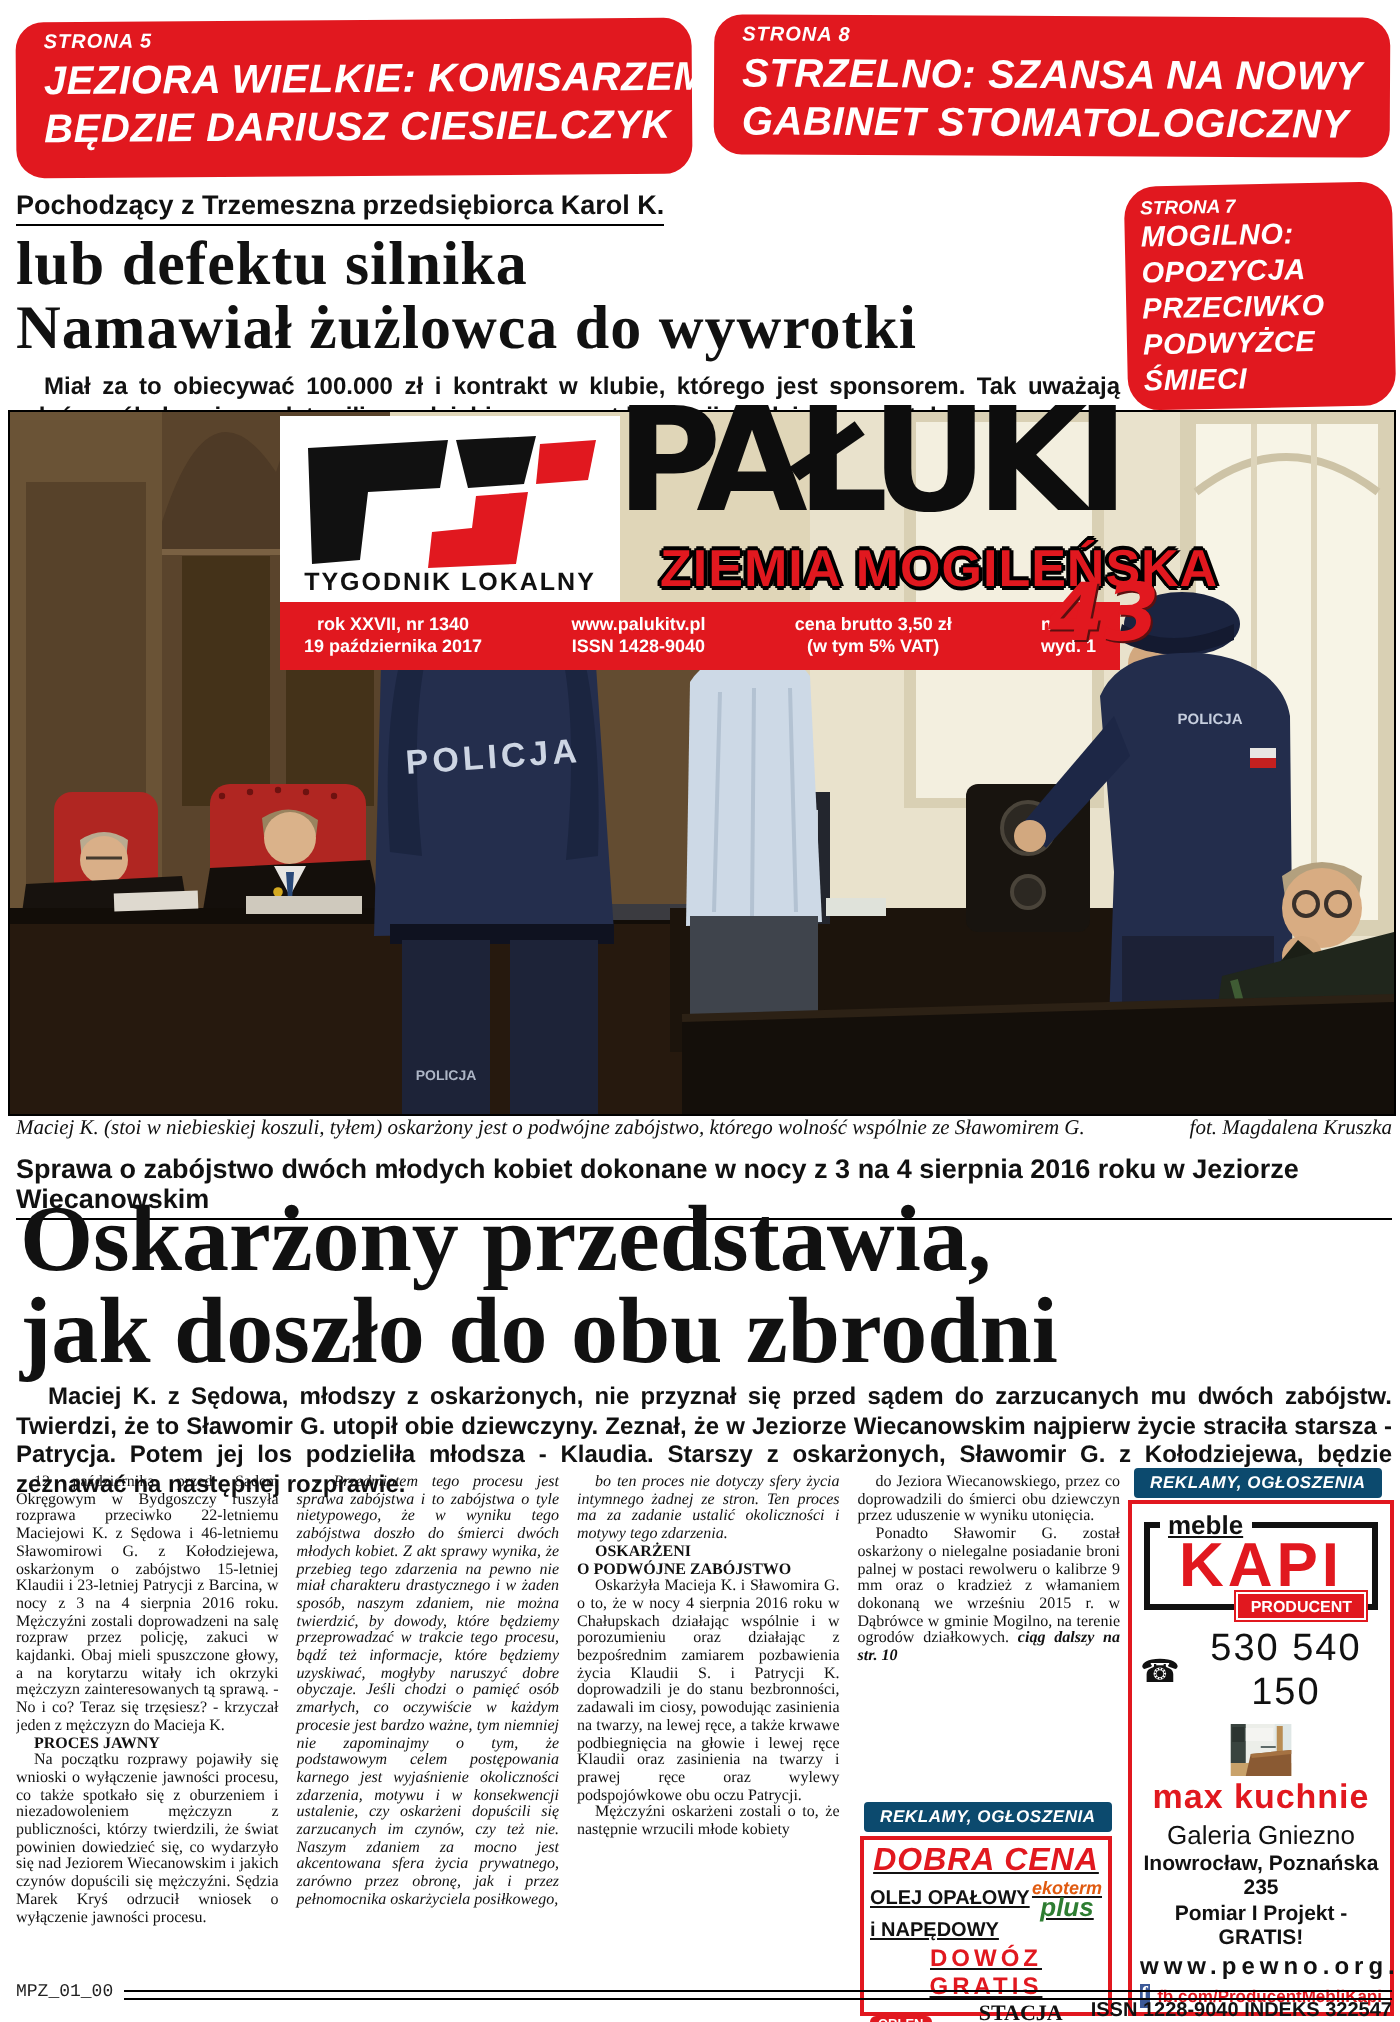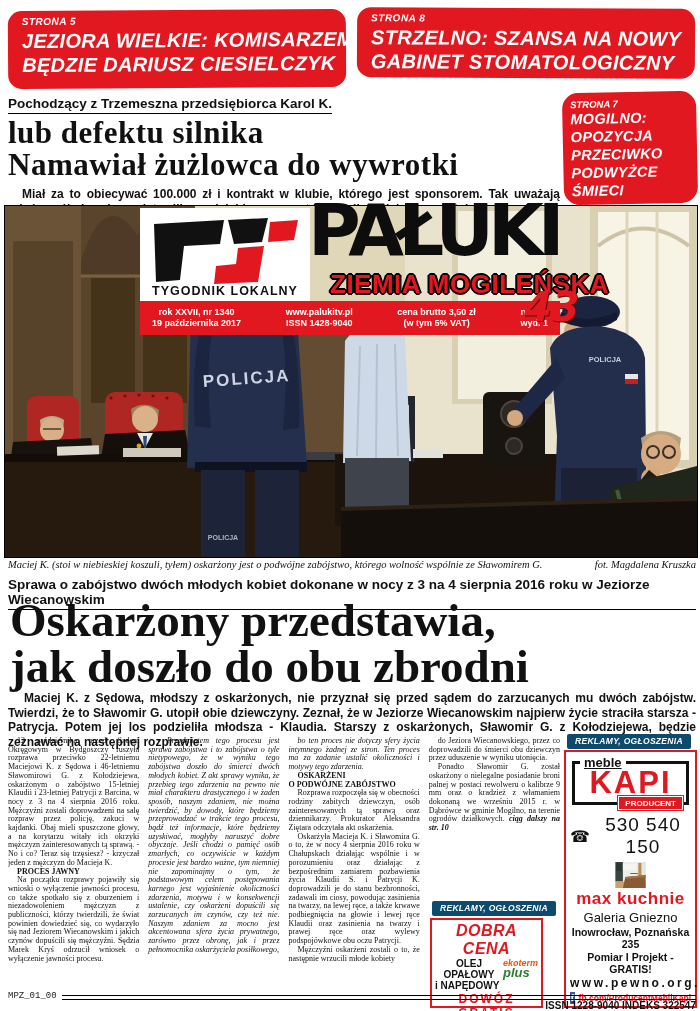--- a/index.html
+++ b/index.html
@@ -55,26 +55,26 @@
   .bodycol p.italic{font-style:italic;}
   .bodycol p.subhead{font-weight:bold;white-space:pre-line;text-indent:9px;}
   .bodycol .more{font-style:italic;font-weight:bold;}
   
   .adlabel{position:absolute;background:#0c4a6e;color:#fff;font:bold italic 8.5px "Liberation Sans",sans-serif;
            padding:2px 8px 3px;border-radius:2px;letter-spacing:.3px;z-index:3;}
   #adlabel-right{left:567px;top:734px;}
   #adlabel-col4{left:432px;top:901px;}
   .adbox{position:absolute;border:2px solid #e1181f;background:#fff;box-sizing:border-box;}
   
-  #ad-dc{left:430px;top:918px;width:113px;height:90px;padding:2px 3px;text-align:center;
-         font-family:"Liberation Sans",sans-serif;}
+  #ad-dc{left:430px;top:918px;width:126px;height:90px;padding:2px 3px;text-align:center;
+         font-family:"Liberation Sans",sans-serif;text-decoration:underline;}
   #ad-dc .t1{font:bold italic 16px "Liberation Sans",sans-serif;color:#e1181f;letter-spacing:.5px;}
   #ad-dc .row{display:flex;justify-content:space-between;align-items:center;}
   #ad-dc .t2{font:bold 10px "Liberation Sans",sans-serif;}
-  #ad-dc .eko{font:bold italic 9px "Liberation Sans",sans-serif;color:#e05a10;line-height:.9;text-align:left;}
+  #ad-dc .eko{font:bold italic 9px "Liberation Sans",sans-serif;color:#e05a10;line-height:.9;text-align:center;}
   #ad-dc .eko i{color:#2e7d32;font-size:13px;}
   #ad-dc .t3{font:bold 12px "Liberation Sans",sans-serif;color:#e1181f;letter-spacing:2px;margin:1px 0;}
   #ad-dc .orlenrow{display:flex;align-items:center;gap:4px;justify-content:center;}
   #ad-dc .orlen{background:#e1181f;color:#fff;font:bold 6.5px "Liberation Sans",sans-serif;
                 padding:1px 4px;border-radius:3px;}
   #ad-dc .t4{font:bold 11px "Liberation Serif",serif;}
   #ad-dc .t5{font:bold 12.5px "Liberation Sans",sans-serif;color:#e1181f;letter-spacing:.5px;}
   
   #ad-kapi{left:564px;top:750px;width:133px;height:258px;padding:4px 4px 2px;text-align:center;
            font-family:"Liberation Sans",sans-serif;display:flex;flex-direction:column;}
@@ -294,21 +294,20 @@
         <p class="seg subhead">PROCES JAWNY</p>
         <p class="seg normal">Na początku rozprawy pojawiły się wnioski o wyłączenie jawności procesu, co także spotkało się z oburzeniem i niezadowoleniem mężczyzn z publiczności, którzy twierdzili, że świat powinien dowiedzieć się, co wydarzyło się nad Jeziorem Wiecanowskim i jakich czynów dopuścili się mężczyźni. Sędzia Marek Kryś odrzucił wniosek o wyłączenie jawności procesu.</p>
       </div>
     <div class="bodycol">
         <p class="seg italic">- Przedmiotem tego procesu jest sprawa zabójstwa i to zabójstwa o tyle nietypowego, że w wyniku tego zabójstwa doszło do śmierci dwóch młodych kobiet. Z akt sprawy wynika, że przebieg tego zdarzenia na pewno nie miał charakteru drastycznego i w żaden sposób, naszym zdaniem, nie można twierdzić, by dowody, które będziemy przeprowadzać w trakcie tego procesu, bądź też informacje, które będziemy uzyskiwać, mogłyby naruszyć dobre obyczaje. Jeśli chodzi o pamięć osób zmarłych, co oczywiście w każdym procesie jest bardzo ważne, tym niemniej nie zapominajmy o tym, że podstawowym celem postępowania karnego jest wyjaśnienie okoliczności zdarzenia, motywu i w konsekwencji ustalenie, czy oskarżeni dopuścili się zarzucanych im czynów, czy też nie. Naszym zdaniem za mocno jest akcentowana sfera życia prywatnego, zarówno przez obronę, jak i przez pełnomocnika oskarżyciela posiłkowego,</p>
       </div>
     <div class="bodycol">
         <p class="seg italic">bo ten proces nie dotyczy sfery życia intymnego żadnej ze stron. Ten proces ma za zadanie ustalić okoliczności i motywy tego zdarzenia.</p>
         <p class="seg subhead">OSKARŻENI
 O PODWÓJNE ZABÓJSTWO</p>
-        <p class="seg normal">Rozprawa rozpoczęła się w obecności rodziny zabitych dziewczyn, osób zainteresowanych tą sprawą oraz dziennikarzy. Prokurator Aleksandra Ziętara odczytała akt oskarżenia.</p>
         <p class="seg normal">Oskarżyła Macieja K. i Sławomira G. o to, że w nocy 4 sierpnia 2016 roku w Chałupskach działając wspólnie i w porozumieniu oraz działając z bezpośrednim zamiarem pozbawienia życia Klaudii S. i Patrycji K. doprowadzili je do stanu bezbronności, zadawali im ciosy, powodując zasinienia na twarzy, na lewej ręce, a także krwawe podbiegnięcia na głowie i lewej ręce Klaudii oraz zasinienia na twarzy i prawej ręce oraz wylewy podspojówkowe obu oczu Patrycji.</p>
         <p class="seg normal">Mężczyźni oskarżeni zostali o to, że następnie wrzucili młode kobiety</p>
       </div>
     <div class="bodycol">
         <p class="seg normal">do Jeziora Wiecanowskiego, przez co doprowadzili do śmierci obu dziewczyn przez uduszenie w wyniku utonięcia.</p>
         <p class="seg normal">Ponadto Sławomir G. został oskarżony o nielegalne posiadanie broni palnej w postaci rewolweru o kalibrze 9 mm oraz o kradzież z włamaniem dokonaną we wrześniu 2015 r. w Dąbrówce w gminie Mogilno, na terenie ogrodów działkowych.<span class="more"> ciąg dalszy na str. 10</span></p>
       </div>
   </div>
 
   <span class="adlabel" id="adlabel-col4">REKLAMY, OGŁOSZENIA</span>

